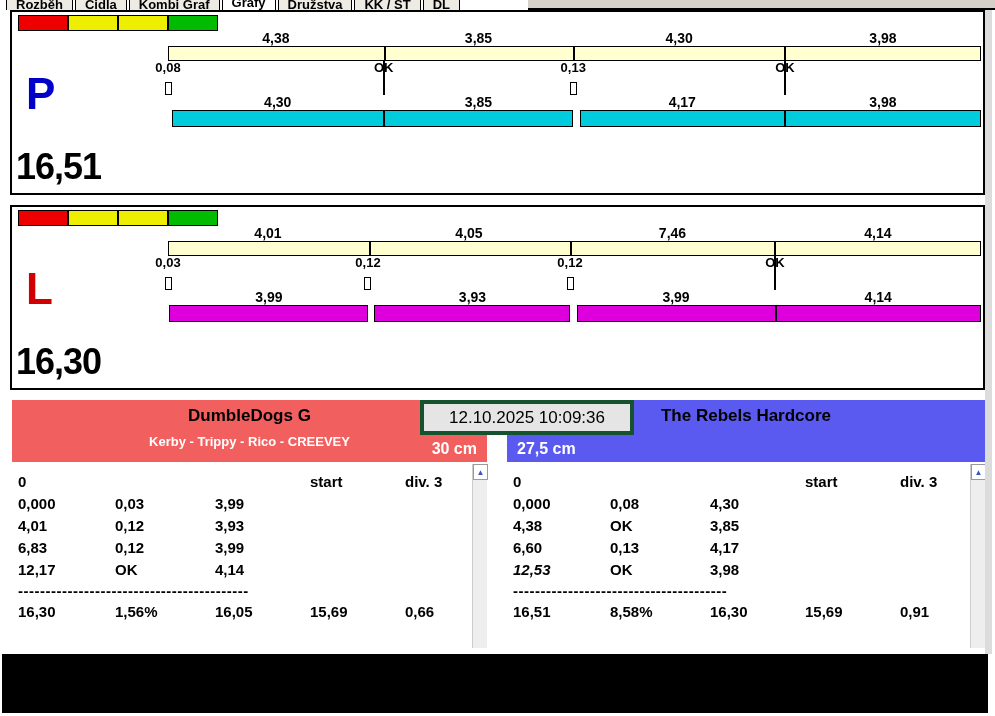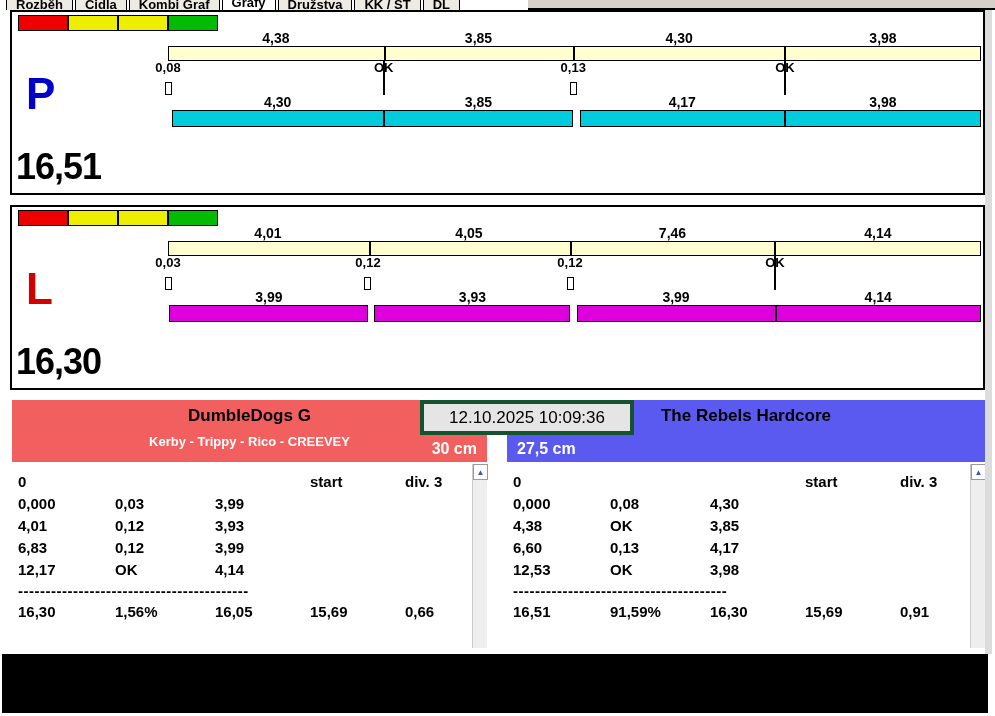--- a/index.html
+++ b/index.html
@@ -313,30 +313,30 @@
             <div class="tcell" style="width: 80px;"></div>
           </div>
           <div class="trow">
             <div class="tcell" style="width: 97px;">6,60</div>
             <div class="tcell" style="width: 100px;">0,13</div>
             <div class="tcell" style="width: 95px;">4,17</div>
             <div class="tcell" style="width: 95px;"></div>
             <div class="tcell" style="width: 80px;"></div>
           </div>
           <div class="trow">
-            <div class="tcell" style="width: 97px;">12,53</div>
+            <div class="tcell" style="width: 97px; font-style: italic;">12,53</div>
             <div class="tcell" style="width: 100px;">OK</div>
             <div class="tcell" style="width: 95px;">3,98</div>
             <div class="tcell" style="width: 95px;"></div>
             <div class="tcell" style="width: 80px;"></div>
           </div>
           <div class="trow sep">---------------------------------------</div>
           <div class="trow">
             <div class="tcell" style="width: 97px;">16,51</div>
-            <div class="tcell" style="width: 100px;">91,59%</div>
+            <div class="tcell" style="width: 100px;">8,58%</div>
             <div class="tcell" style="width: 95px;">16,30</div>
             <div class="tcell" style="width: 95px;">15,69</div>
             <div class="tcell" style="width: 80px;">0,91</div>
           </div>
         </div>
       <div class="vscroll">
         <div class="vscroll-btn">▲</div>
       </div>
     </div>
   </div>

